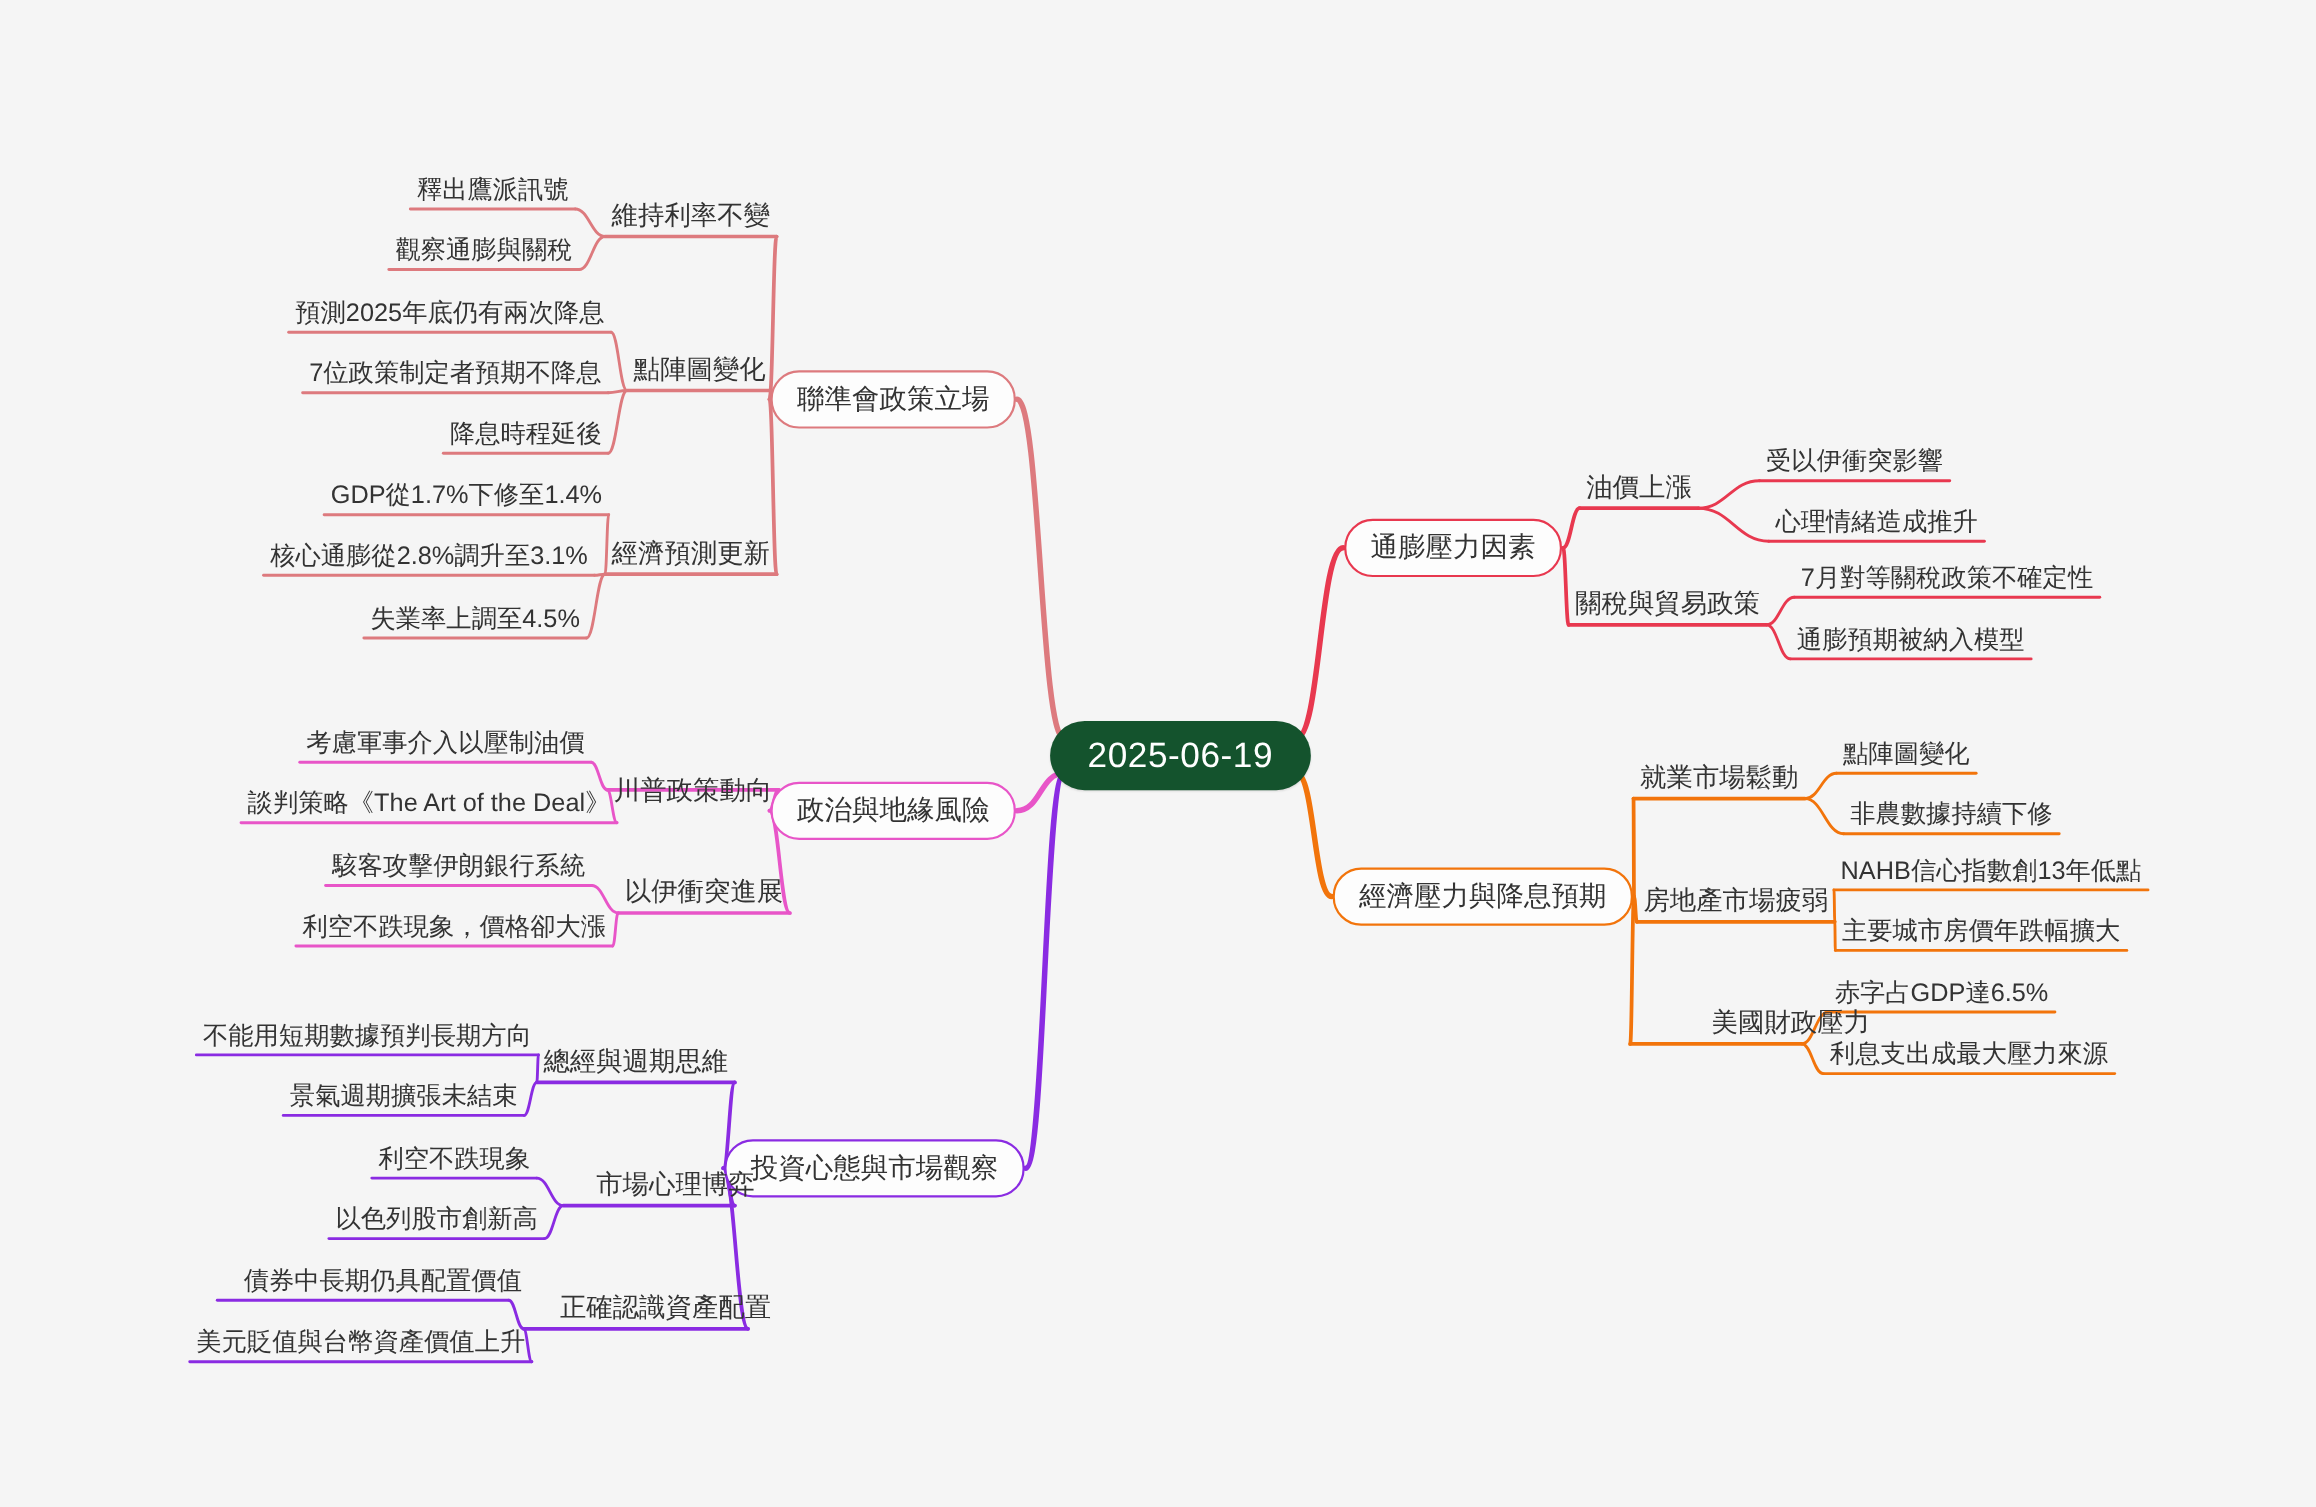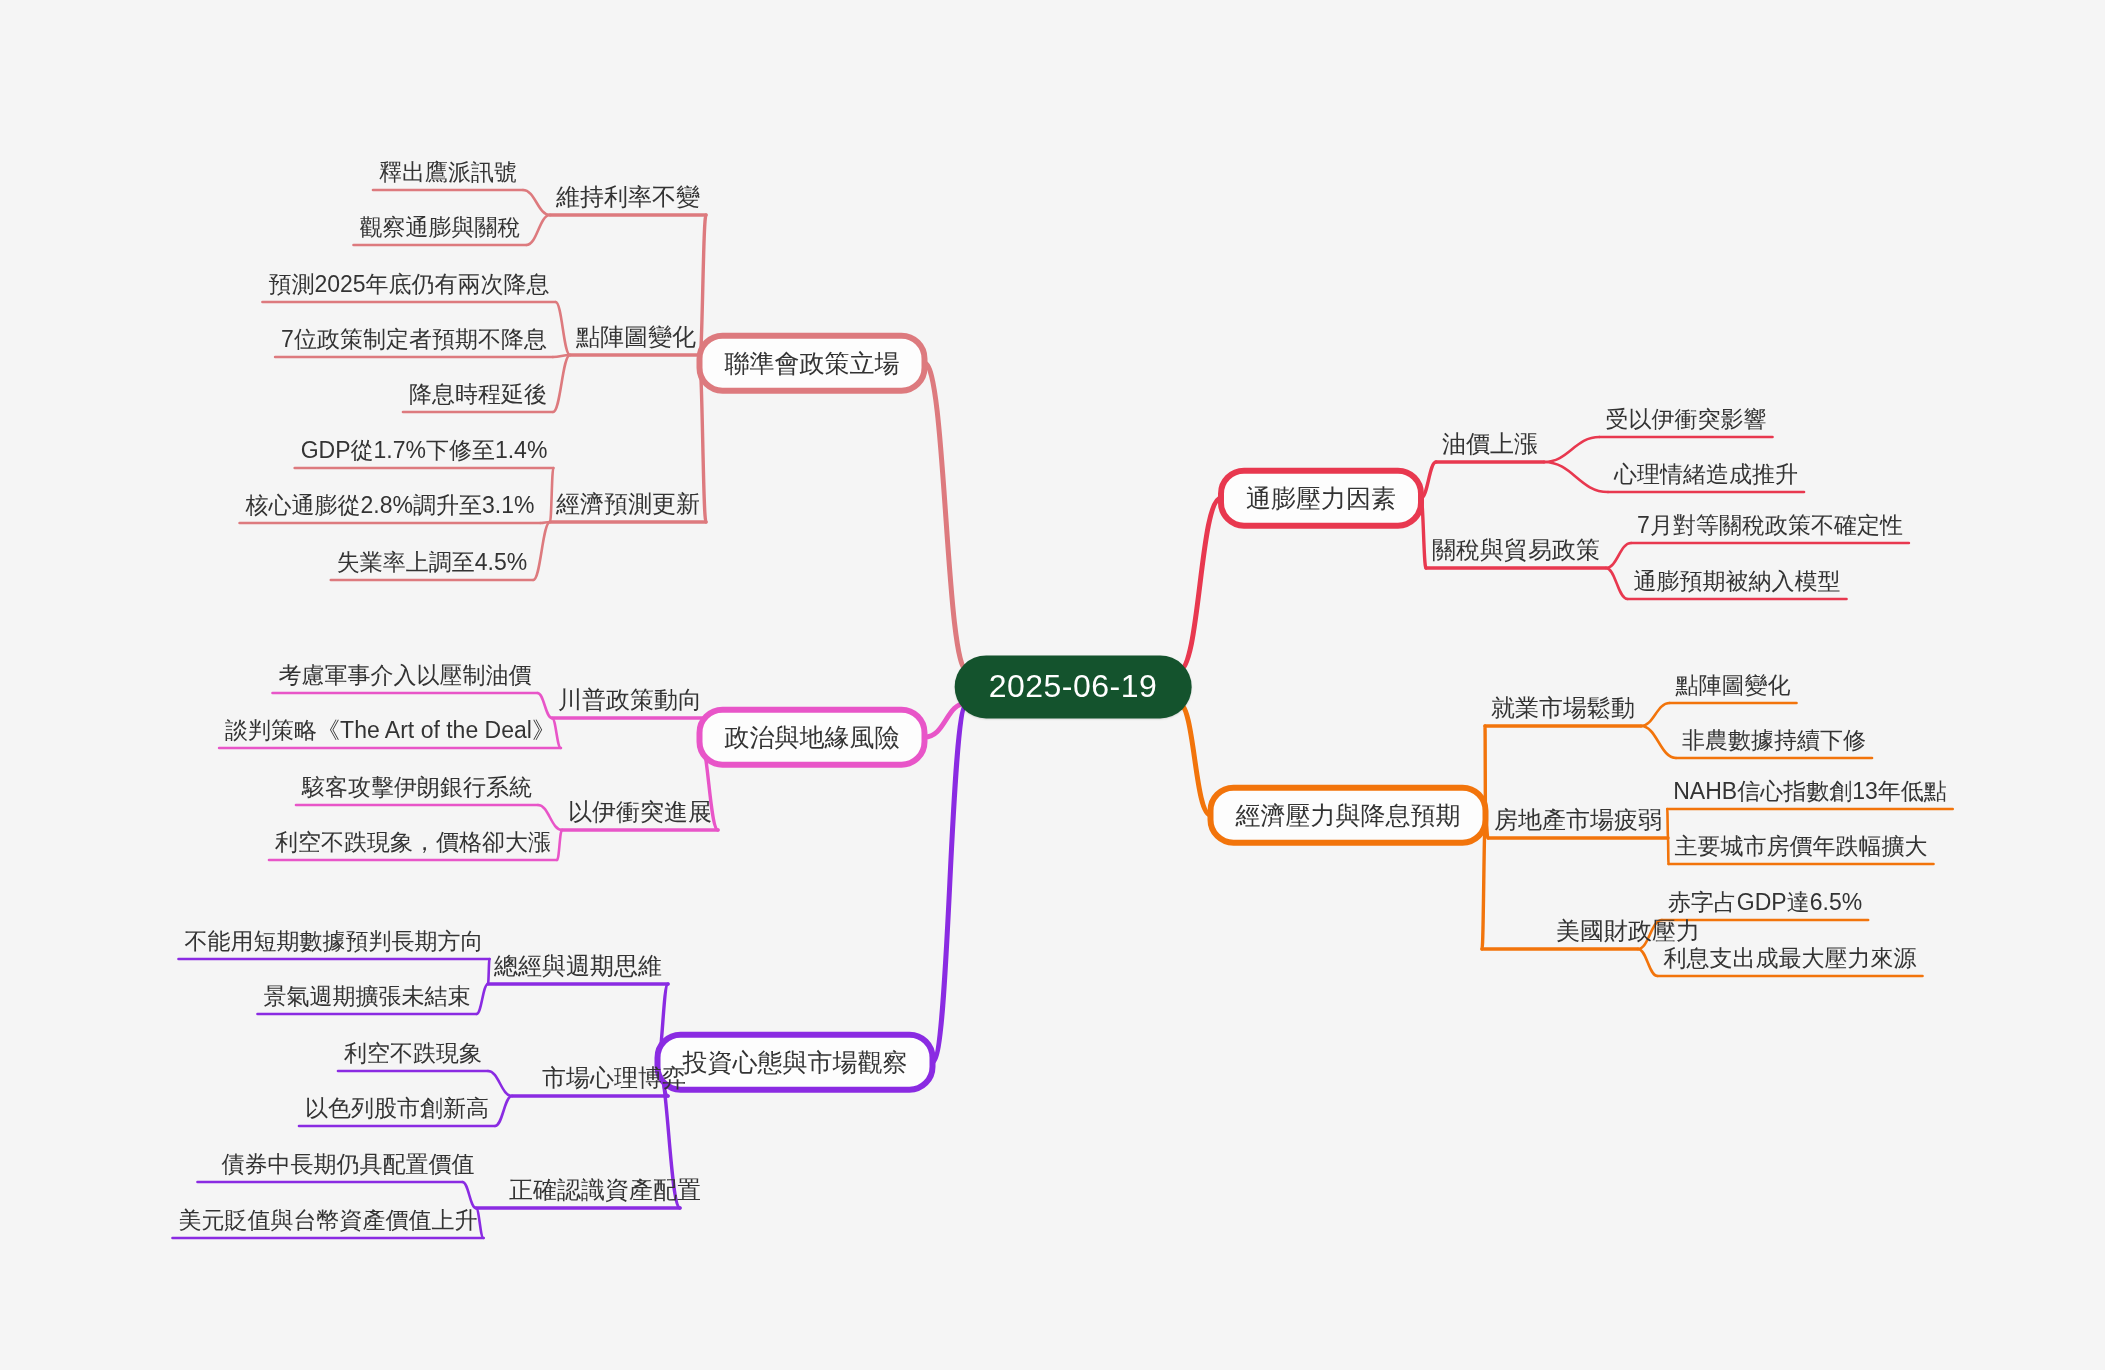--- a/index.html
+++ b/index.html
@@ -40,21 +40,21 @@
     font-size: 32px;
     letter-spacing: 0.5px;
     padding: 14px 34px;
     line-height: 1.1;
     transform: translate(-50%, -50%);
     box-shadow: 0 1px 2px rgba(0,0,0,0.12);
   }
   
   .node.lvl1 {
     background: #fdfdfd;
-    border: 6px solid #ef4444;
+    border: 2px solid #ef4444;
     border-radius: 26px;
     font-size: 25px;
     color: #333333;
     padding: 10px 22px;
     line-height: 1.15;
     transform: translate(-50%, -50%);
   }
   
   .node.lvl2 {
     font-size: 24px;
@@ -173,21 +173,21 @@
       <div class="node lvl3" style="left: 440px; top: 245px;">觀察通膨與關稅</div>
       <div class="node lvl2" style="left: 636px; top: 355px;">點陣圖變化</div>
       <div class="node lvl3" style="left: 409px; top: 302px;">預測2025年底仍有兩次降息</div>
       <div class="node lvl3" style="left: 414px; top: 357px;">7位政策制定者預期不降息</div>
       <div class="node lvl3" style="left: 478px; top: 412px;">降息時程延後</div>
       <div class="node lvl2" style="left: 628px; top: 522px;">經濟預測更新</div>
       <div class="node lvl3" style="left: 424px; top: 468px;">GDP從1.7%下修至1.4%</div>
       <div class="node lvl3" style="left: 390px; top: 523px;">核心通膨從2.8%調升至3.1%</div>
       <div class="node lvl3" style="left: 432px; top: 580px;">失業率上調至4.5%</div>
       <div class="node lvl1" style="left: 812px; top: 737px; border-color: rgb(232, 85, 200);">政治與地緣風險</div>
-      <div class="node lvl2" style="left: 630px; top: 718px;">川普政策動向</div>
+      <div class="node lvl2" style="left: 630px; top: 738px;">川普政策動向</div>
       <div class="node lvl3" style="left: 405px; top: 693px;">考慮軍事介入以壓制油價</div>
       <div class="node lvl3" style="left: 390px; top: 748px;">談判策略《The Art of the Deal》</div>
       <div class="node lvl2" style="left: 640px; top: 830px;">以伊衝突進展</div>
       <div class="node lvl3" style="left: 417px; top: 805px;">駭客攻擊伊朗銀行系統</div>
       <div class="node lvl3" style="left: 413px; top: 860px;">利空不跌現象，價格卻大漲</div>
       <div class="node lvl1" style="left: 795px; top: 1062px; border-color: rgb(138, 43, 226);">投資心態與市場觀察</div>
       <div class="node lvl2" style="left: 578px; top: 984px;">總經與週期思維</div>
       <div class="node lvl3" style="left: 334px; top: 959px;">不能用短期數據預判長期方向</div>
       <div class="node lvl3" style="left: 367px; top: 1014px;">景氣週期擴張未結束</div>
       <div class="node lvl2" style="left: 614px; top: 1096px; text-align: center;">市場心理博弈</div>

